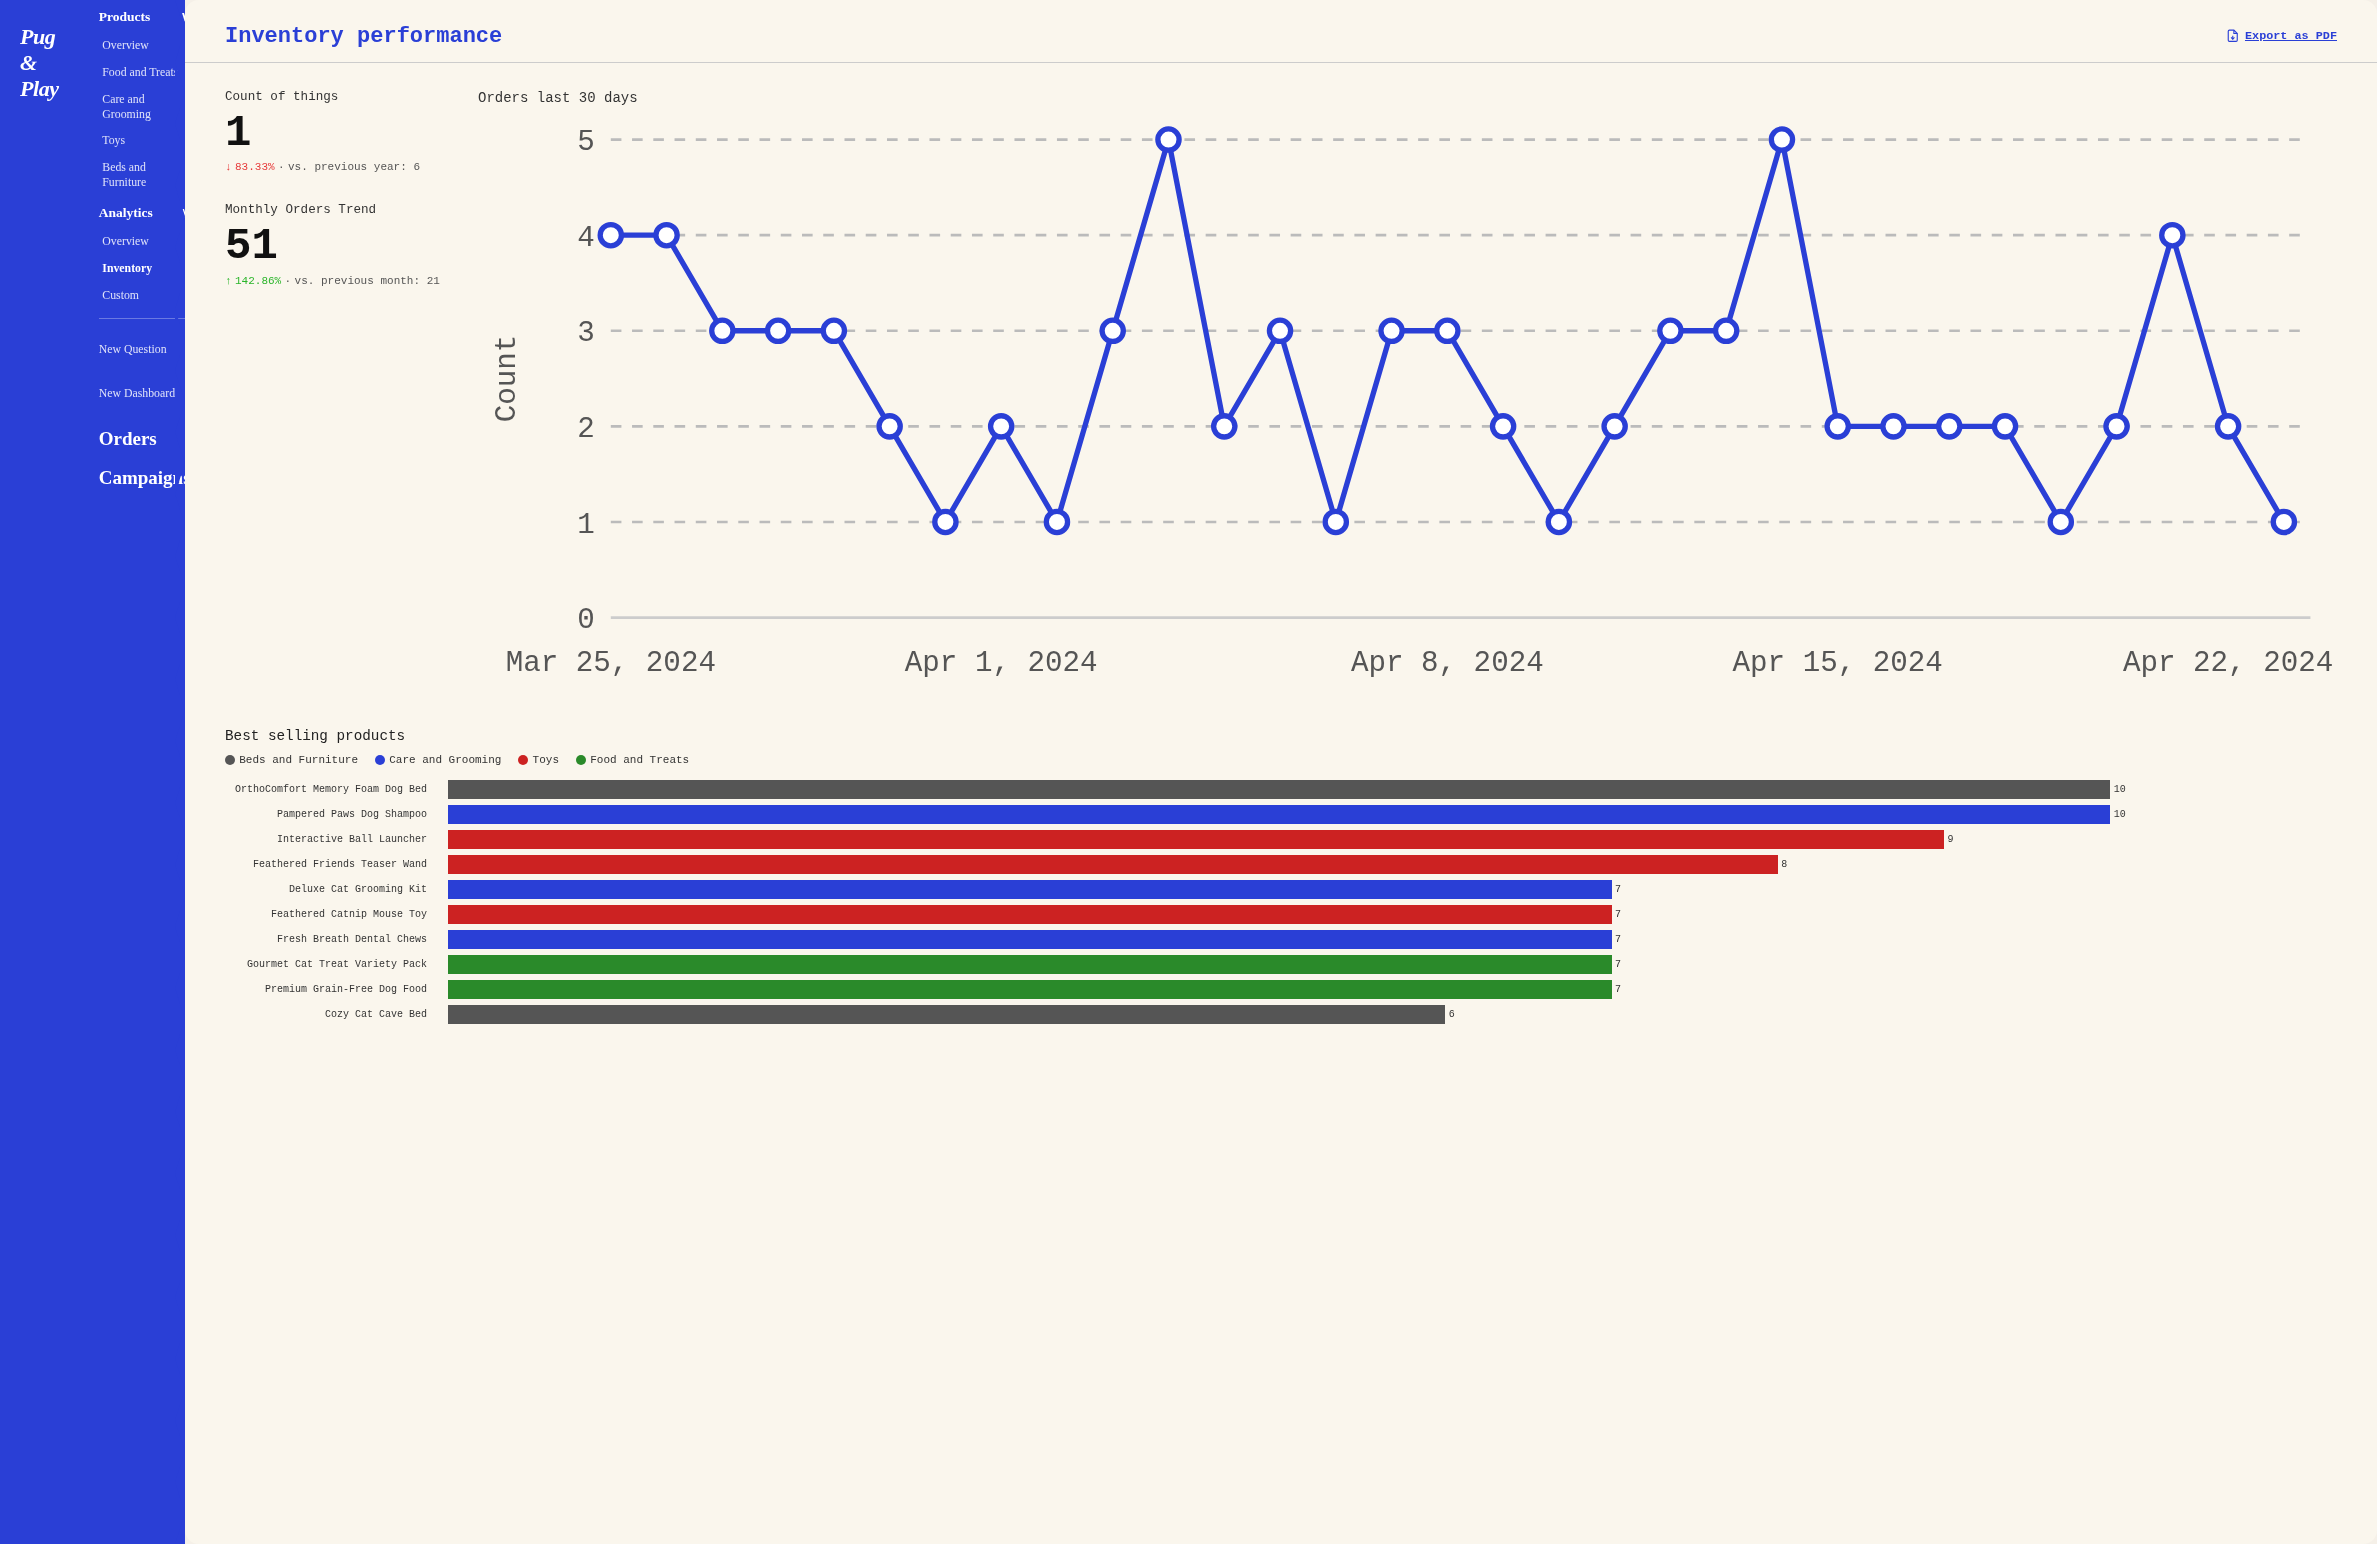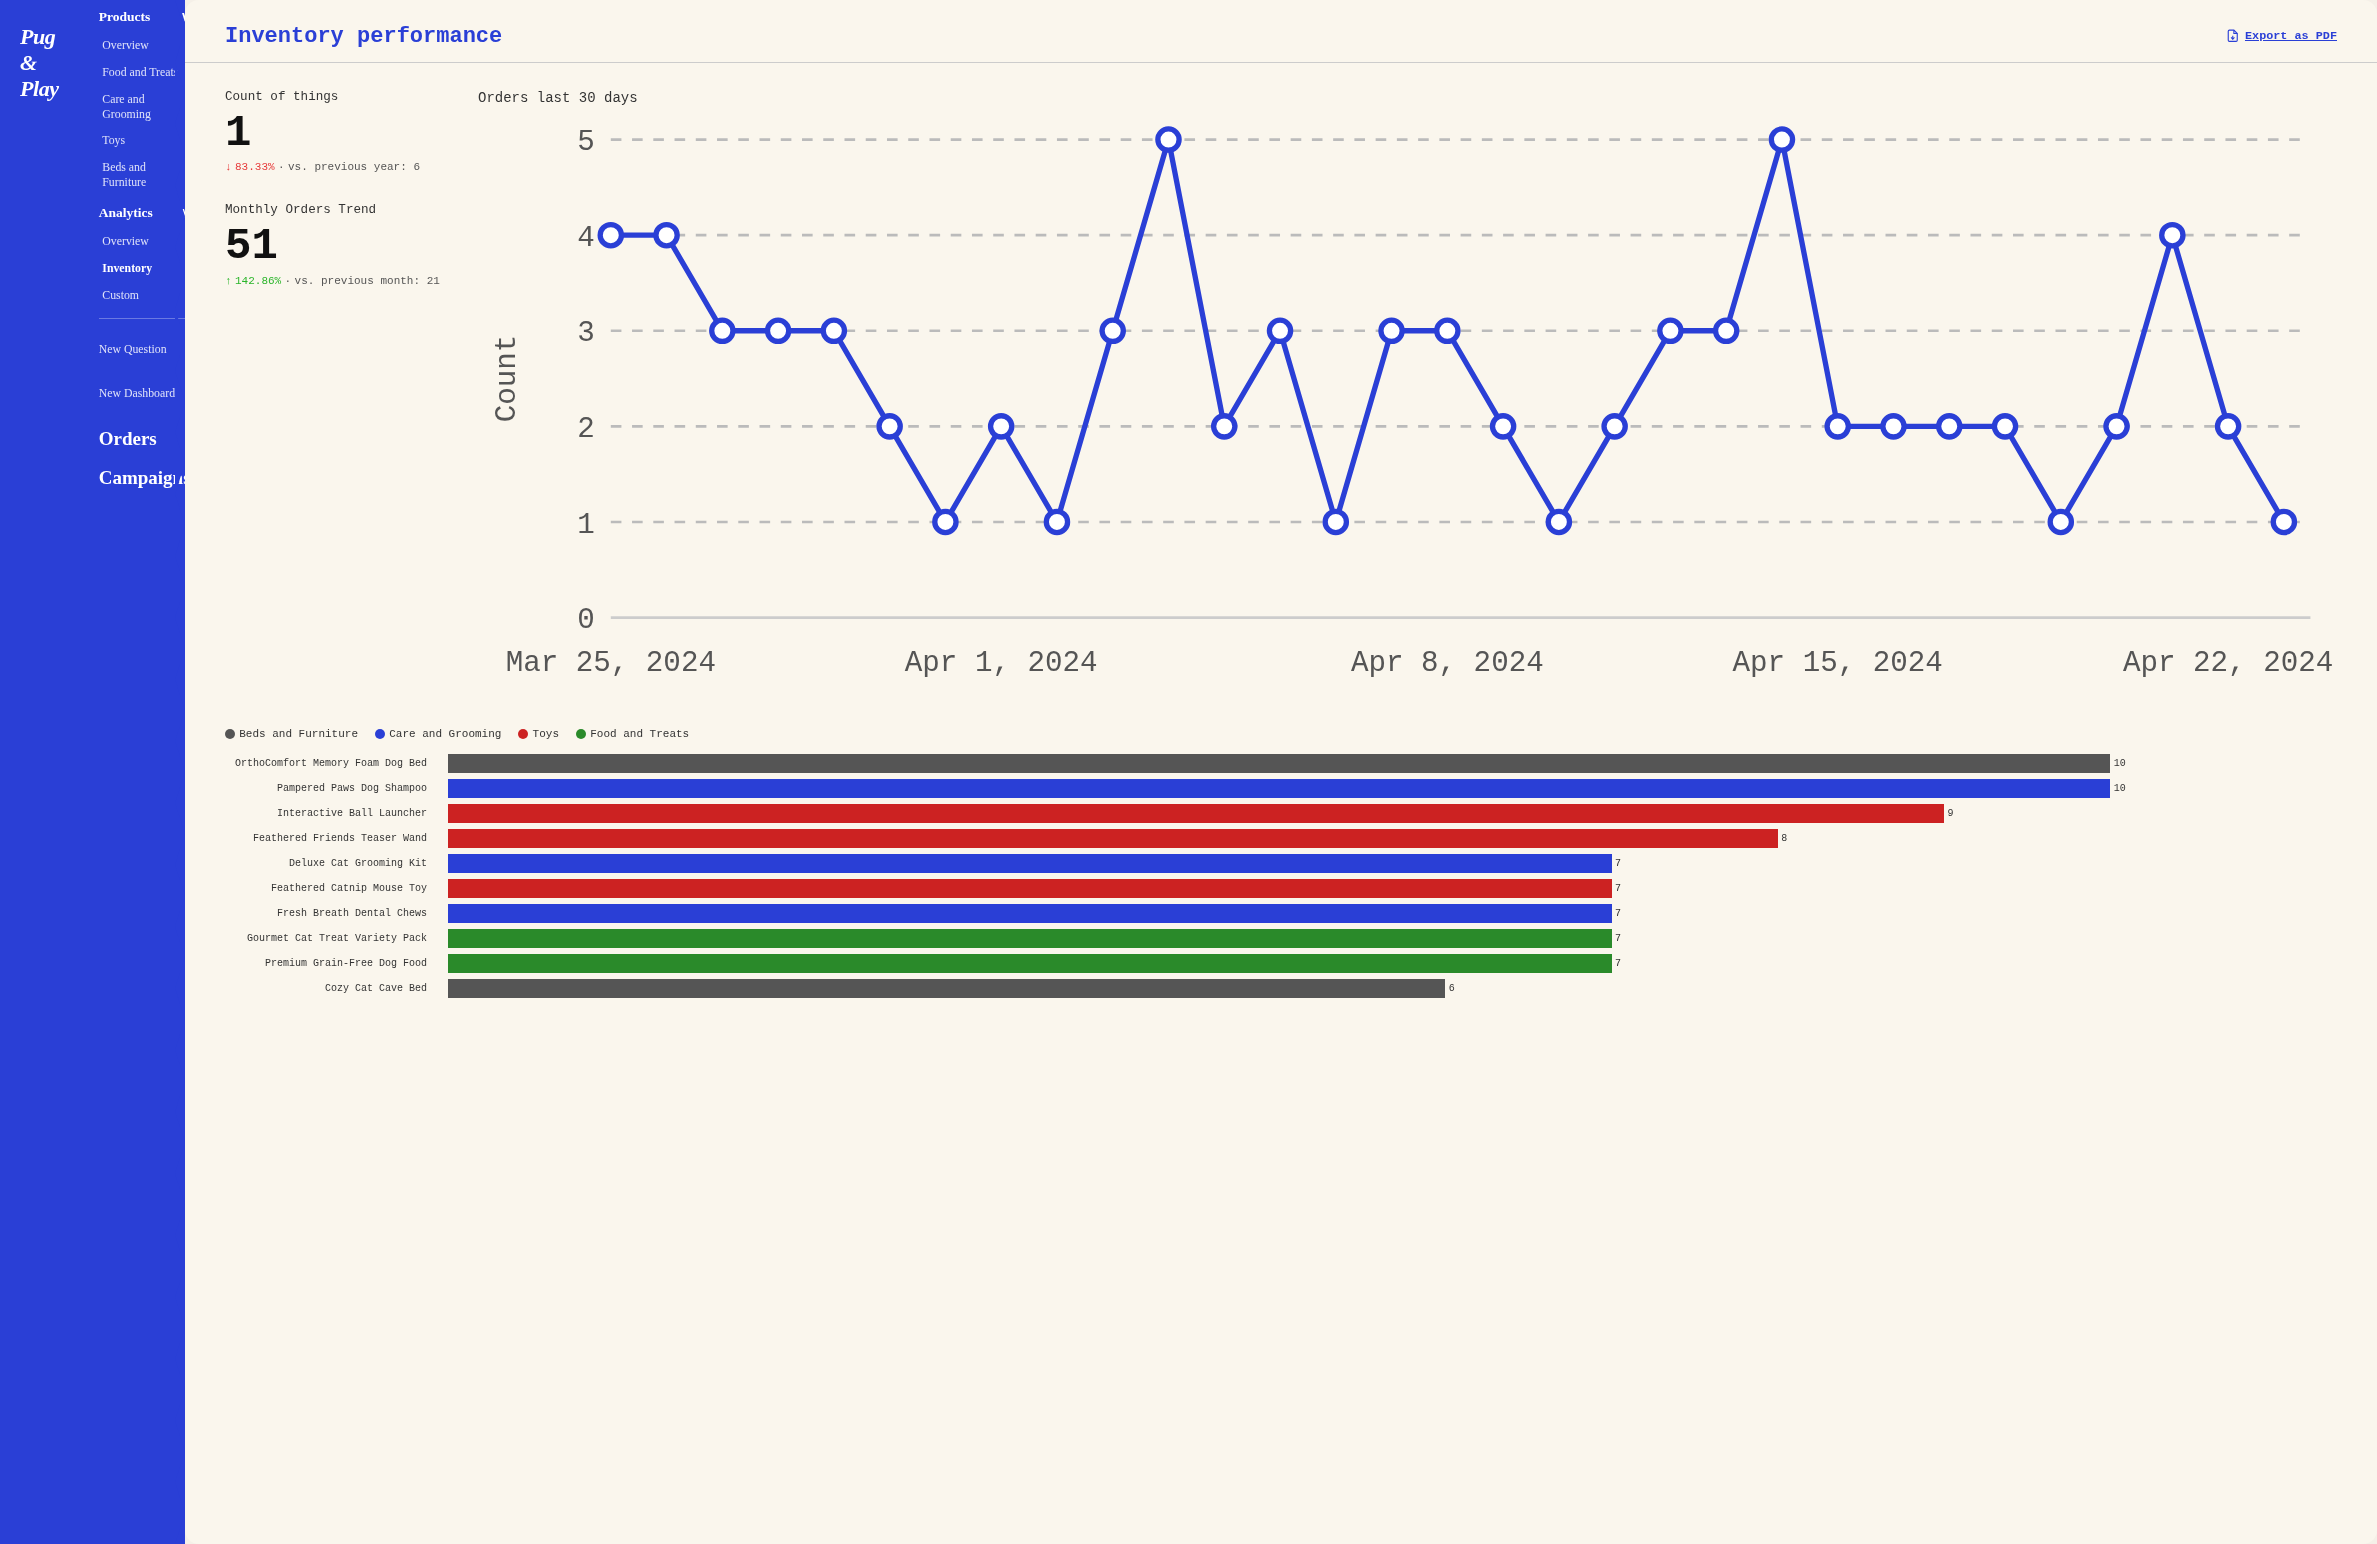--- a/index.html
+++ b/index.html
@@ -424,20 +424,21 @@
           <text x="50" y="210" text-anchor="middle" fill="#555">Mar 25, 2024</text>
           <text x="197" y="210" text-anchor="middle" fill="#555">Apr 1, 2024</text>
           <text x="365" y="210" text-anchor="middle" fill="#555">Apr 8, 2024</text>
           <text x="512" y="210" text-anchor="middle" fill="#555">Apr 15, 2024</text>
           <text x="659" y="210" text-anchor="middle" fill="#555">Apr 22, 2024</text>
         </svg>
       </div>
     </div>
 
     <div>
+      <div class="best-selling-title">Best selling products</div>
 
       <div class="legend">
         <div class="legend-item">
           <span class="legend-dot" style="background:#555555;"></span>
           <span>Beds and Furniture</span>
         </div>
         <div class="legend-item">
           <span class="legend-dot" style="background:#2a3fd6;"></span>
           <span>Care and Grooming</span>
         </div>

